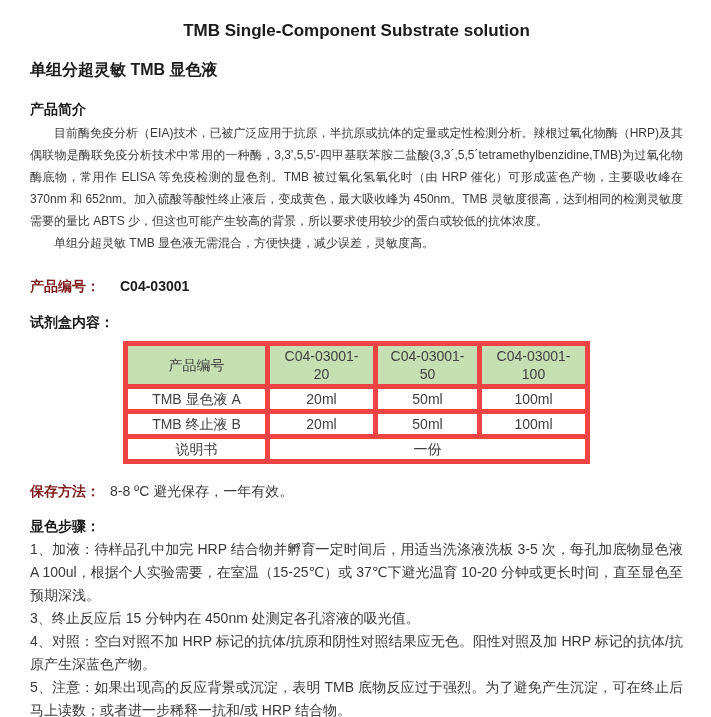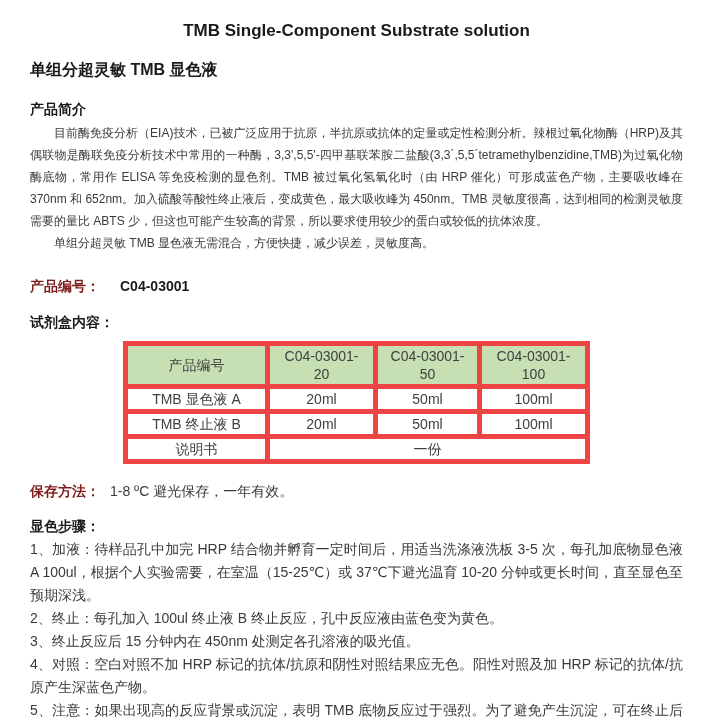--- a/index.html
+++ b/index.html
@@ -123,26 +123,25 @@
           <td>100ml</td>
         </tr>
         <tr>
           <td>说明书</td>
           <td colspan="3">一份</td>
         </tr>
       </tbody>
   </table>
 
   <div class="inline-line line-storage">
-    <span class="inline-label">保存方法：</span><span class="storage-text">1-8 ºC 避光保存，一年有效。</span>
+    <span class="inline-label">保存方法：</span><span class="storage-text">8-8 ºC 避光保存，一年有效。</span>
   </div>
 
   <div class="sec sec-steps">显色步骤：</div>
 
   <div class="steps-list">
       <p class="step">1、加液：待样品孔中加完 HRP 结合物并孵育一定时间后，用适当洗涤液洗板 3-5 次，每孔加底物显色液 A 100ul，根据个人实验需要，在室温（15-25℃）或 37℃下避光温育 10-20 分钟或更长时间，直至显色至预期深浅。</p>
-      <p class="step">2、终止：每孔加入 100ul 终止液 B 终止反应，孔中反应液由蓝色变为黄色。</p>
       <p class="step">3、终止反应后 15 分钟内在 450nm 处测定各孔溶液的吸光值。</p>
       <p class="step">4、对照：空白对照不加 HRP 标记的抗体/抗原和阴性对照结果应无色。阳性对照及加 HRP 标记的抗体/抗原产生深蓝色产物。</p>
       <p class="step">5、注意：如果出现高的反应背景或沉淀，表明 TMB 底物反应过于强烈。为了避免产生沉淀，可在终止后马上读数；或者进一步稀释一抗和/或 HRP 结合物。</p>
     </div>
 
 </div>
 
 </body></html>

